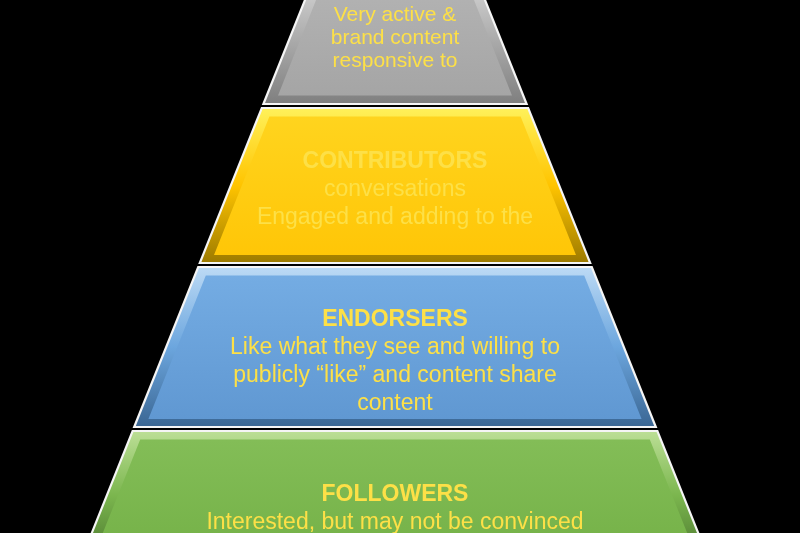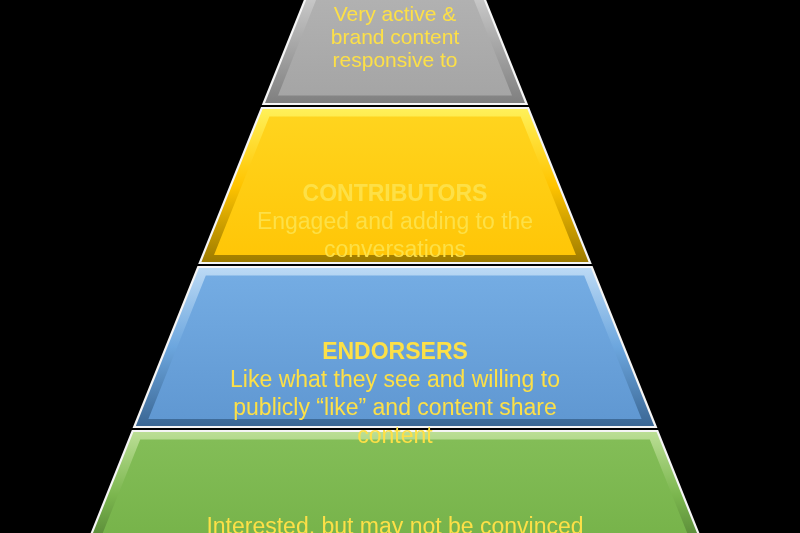--- a/index.html
+++ b/index.html
@@ -25,21 +25,21 @@
   }
   .tier-text {
     position: absolute;
     left: 95px;
     width: 600px;
     text-align: center;
     color: #fde047;
     pointer-events: none;
   }
   .t-small { font-size: 21px; line-height: 23px; }
-  .t       { font-size: 23px; line-height: 28px; margin-top: 33px; }
+  .t       { font-size: 23px; line-height: 28px; }
   .title   { font-weight: bold; }
 </style>
 </head>
 <body>
 
 <div class="stage">
 
   <svg width="800" height="533" viewBox="0 0 800 533">
     <defs>
       <linearGradient id="ringGray" x1="0" y1="0" x2="0" y2="1">
@@ -105,28 +105,29 @@
   </svg>
 
   <div class="tier-text t-small" style="top:2px">
     <div>Very active &amp;</div>
     <div>brand content</div>
     <div>responsive to</div>
   </div>
 
   <div class="tier-text t" style="top:146px">
     <div class="title">CONTRIBUTORS</div>
+    <div>conversations</div>
     <div>Engaged and adding to the</div>
-    <div>conversations</div>
   </div>
 
   <div class="tier-text t" style="top:304px">
     <div class="title">ENDORSERS</div>
     <div>Like what they see and willing to</div>
     <div>publicly “like” and content share</div>
     <div>content</div>
   </div>
 
   <div class="tier-text t" style="top:479px">
+    <div class="title">FOLLOWERS</div>
     <div>Interested, but may not be convinced</div>
   </div>
 
 </div>
 
 </body></html>

